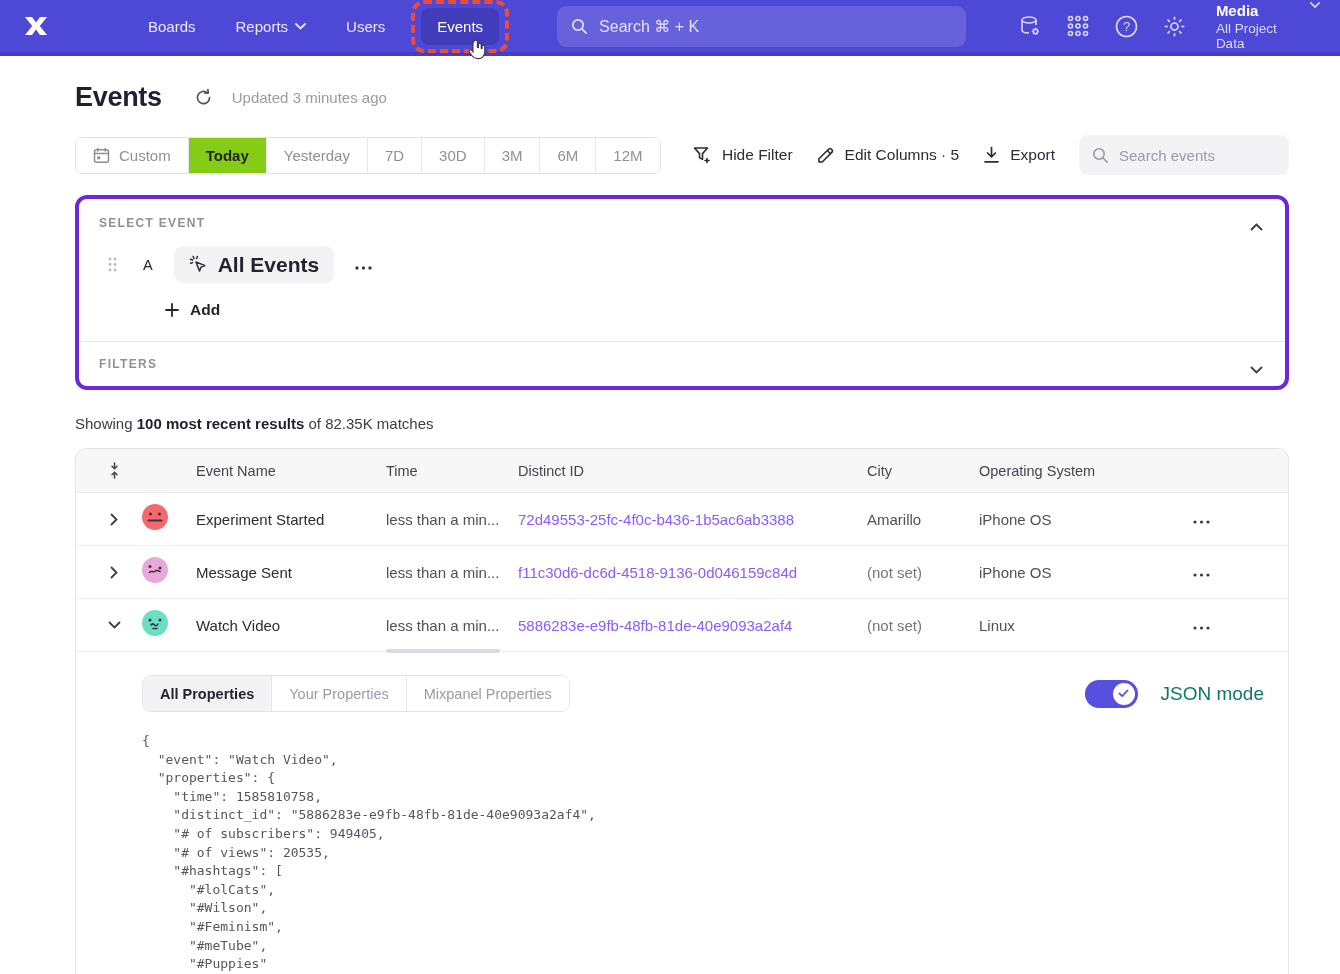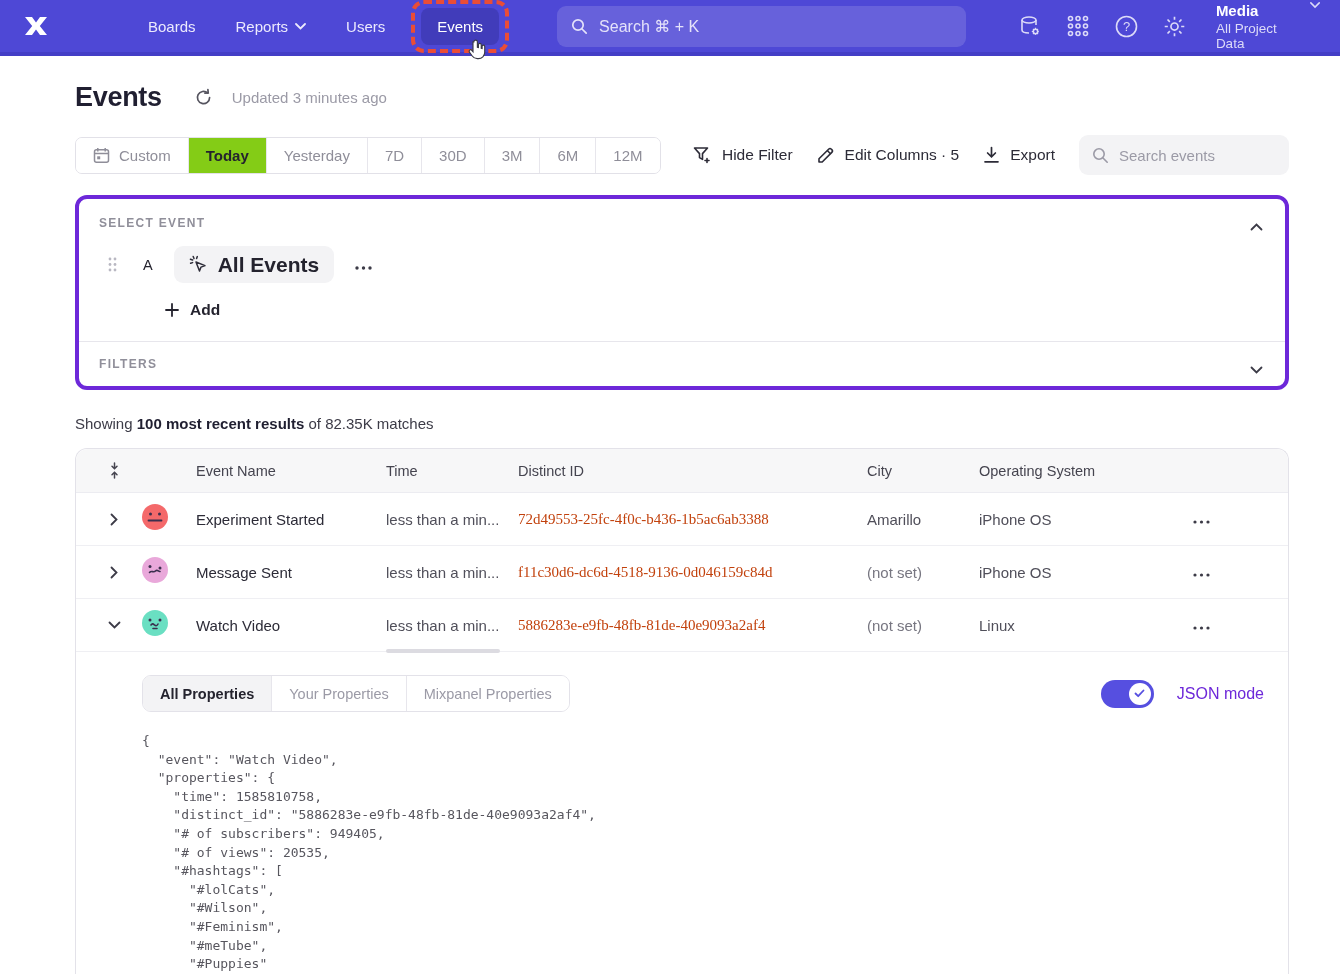--- a/index.html
+++ b/index.html
@@ -67,42 +67,42 @@
 
   
   .table-card { margin-top:16px; border:1px solid #e3e2e9; border-radius:12px 12px 0 0; border-bottom:none; }
   .t-row { display:grid; grid-template-columns:36px 44px 190px 132px 349px 112px 214px 1fr;
     align-items:center; padding-left:20px; }
   .t-head { background:#f7f7f8; height:44px; border-radius:12px 12px 0 0; border-bottom:1px solid #ececf1; }
   .t-head .th { font-size:14.5px; color:#45444f; padding-left:20px; }
   .t-body-row { height:53px; border-bottom:1px solid #efeff3; background:#fff; }
   .cell { font-size:15px; color:#504f5a; padding-left:20px; white-space:nowrap; overflow:hidden; }
   .cell.name { color:#2c2b37; }
-  .cell.id a { color:#c2410c; text-decoration:none; cursor:pointer;font-family:Liberation Serif, serif; }
+  .cell.id a { color:#8b5cf6; text-decoration:none; cursor:pointer; }
   .cell.dim { color:#777681; }
   .expander { justify-self:center; cursor:pointer; padding:6px; display:flex; }
   .avatar { justify-self:start; margin-left:9px; }
   .collapse-icon { justify-self:center; cursor:pointer; display:flex; }
   .row-dots { padding-left:20px; cursor:pointer; }
 
   
   .details { position:relative; padding:23px 24px 0 66px; background:#fff; }
   .scroll-hint { position:absolute; top:-3px; left:310px; width:114px; height:4px;
     background:#dcdbe1; border-radius:2px; }
   .details-top { display:flex; align-items:center; }
   .tabs { display:flex; border:1px solid #e3e2e9; border-radius:9px; overflow:hidden; height:37px; }
   .tab { display:flex; align-items:center; padding:0 17px; font-size:14.5px; color:#9b9aa6;
     border-right:1px solid #e7e6ec; cursor:pointer; background:#fff; }
   .tab:last-child { border-right:none; }
   .tab.active { background:#f3f3f5; color:#24232e; font-weight:bold; }
   .json-mode { margin-left:auto; display:flex; align-items:center; gap:23px; }
   .toggle { width:53px; height:28px; background:#564fe0; border-radius:14px; position:relative; cursor:pointer; }
   .knob { position:absolute; top:3px; right:3px; width:22px; height:22px; background:#fff; border-radius:50%;
     display:flex; align-items:center; justify-content:center; }
-  .json-label { font-size:16px; color:#6d28d9;text-align:right; }
+  .json-label { font-size:19px; color:#0f766e;text-align:right; }
   .json-pre { margin-top:20px; font-family:"DejaVu Sans Mono", monospace; font-size:13px;
     line-height:18.6px; color:#57565e; white-space:pre; }
 </style>
 </head>
 <body>
 
 <header class="navbar">
   <div class="brand">
     <svg width="32" height="28" viewBox="0 0 32 28">
         <path fill="#fff" d="M5 5h7l4 5.6L20 5h7l-7.2 9L27 23h-7l-4-5.6L12 23H5l7.2-9z"></path>

